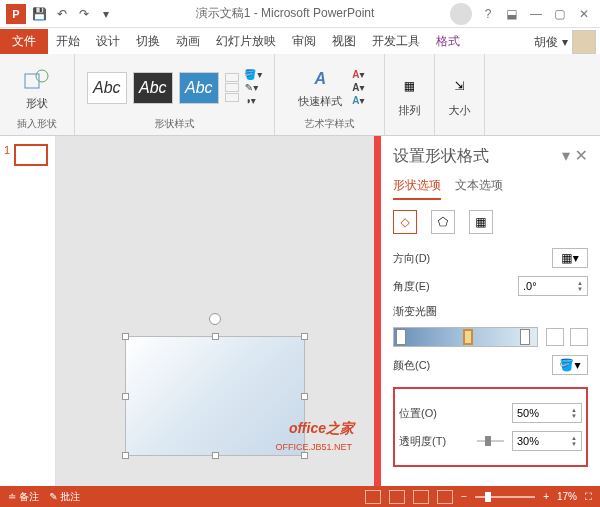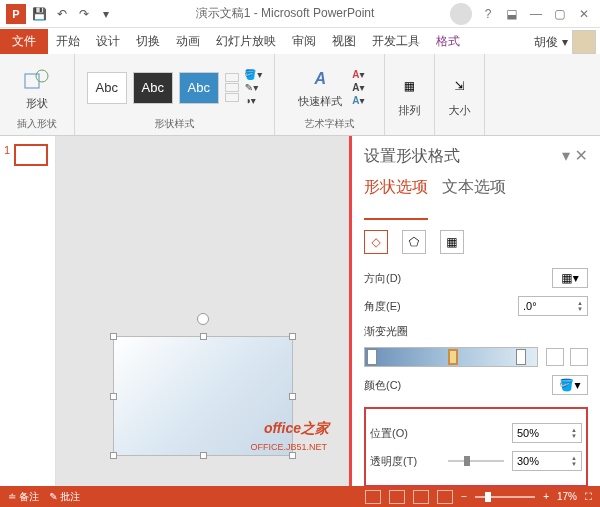--- a/index.html
+++ b/index.html
@@ -22,21 +22,21 @@
     .user-name { margin-left: auto; padding: 0 4px; color: #444; display: flex; align-items: center; gap: 4px; }
     .avatar { width: 24px; height: 24px; background: #e0d0b0; border: 1px solid #ccc; }
     
     .ribbon { height: 82px; background: #f5f5f5; border-bottom: 1px solid #d0d0d0; display: flex; }
     .ribbon-group { border-right: 1px solid #d8d8d8; padding: 4px 8px; display: flex; flex-direction: column; align-items: center; justify-content: space-between; }
     .ribbon-group-label { font-size: 10px; color: #666; margin-top: auto; }
     .rg-content { display: flex; gap: 6px; align-items: center; flex: 1; }
     .big-btn { display: flex; flex-direction: column; align-items: center; gap: 3px; padding: 4px; cursor: pointer; }
     .big-btn-icon { width: 28px; height: 28px; display: flex; align-items: center; justify-content: center; }
     .big-btn-label { font-size: 11px; color: #444; }
-    .style-swatch { width: 40px; height: 32px; border: 1px solid #ccc; display: flex; align-items: center; justify-content: center; font-size: 13px; cursor: pointer; }
+    .style-swatch { width: 40px; height: 32px; border: 1px solid #ccc; display: flex; align-items: center; justify-content: center; font-size: 16px; cursor: pointer; font-style: italic; }
     .sw1 { background: #fff; color: #333; }
     .sw2 { background: #333; color: #fff; }
     .sw3 { background: #3b8bc4; color: #fff; }
     .gallery-more { width: 14px; display: flex; flex-direction: column; gap: 1px; }
     .gallery-more div { height: 9px; border: 1px solid #ccc; cursor: pointer; }
     .shape-fill-col { display: flex; flex-direction: column; gap: 2px; font-size: 10px; color: #444; }
     .wordart-icon { width: 24px; height: 24px; display: flex; align-items: center; justify-content: center; font-style: italic; font-weight: bold; color: #4a7abc; font-size: 16px; }
     
     .workspace { display: flex; height: 350px; }
     .thumb-panel { width: 56px; background: #fff; border-right: 1px solid #e0e0e0; padding: 8px 4px; }
@@ -48,25 +48,25 @@
     .slide-obj { width: 180px; height: 120px; border: 1px solid #bbb; background: linear-gradient(135deg, #fff 0%, #dce8f2 50%, #c8d8e8 100%); position: relative; margin-top: 30px; }
     .handle { width: 7px; height: 7px; background: #fff; border: 1px solid #999; position: absolute; }
     .h-tl { top: -4px; left: -4px; } .h-tr { top: -4px; right: -4px; }
     .h-bl { bottom: -4px; left: -4px; } .h-br { bottom: -4px; right: -4px; }
     .h-t { top: -4px; left: 50%; margin-left: -3px; } .h-b { bottom: -4px; left: 50%; margin-left: -3px; }
     .h-l { left: -4px; top: 50%; margin-top: -3px; } .h-r { right: -4px; top: 50%; margin-top: -3px; }
     .rotate-h { width: 12px; height: 12px; border: 1px solid #999; border-radius: 50%; position: absolute; top: -24px; left: 50%; margin-left: -6px; background: #fff; }
     .watermark { position: absolute; right: 20px; bottom: 48px; color: #d24726; font-size: 14px; font-style: italic; font-weight: bold; }
     .watermark-sub { position: absolute; right: 22px; bottom: 34px; color: #d24726; font-size: 9px; }
     
-    .format-pane { width: 251px; border-left: 3px solid #ef4444; background: #fff; padding: 10px 12px; }
+    .format-pane { width: 226px; border-left: 7px solid #ef4444; background: #fff; padding: 10px 12px; }
     .pane-title { color: #5a5a5a; font-size: 16px; margin-bottom: 10px; display: flex; justify-content: space-between; }
     .pane-close { color: #888; cursor: pointer; }
     .pane-tabs { display: flex; gap: 14px; margin-bottom: 8px; }
-    .pane-tab { font-size: 16px; color: #666; cursor: pointer; padding-bottom: 20px; }
+    .pane-tab { font-size: 12px; color: #666; cursor: pointer; padding-bottom: 4px; }
     .pane-tab.active { color: #d24726; border-bottom: 2px solid #d24726; }
     .pane-icons { display: flex; gap: 14px; margin: 10px 0 14px; }
     .pane-icon { width: 24px; height: 24px; border: 1px solid #bbb; display: flex; align-items: center; justify-content: center; cursor: pointer; }
     .pane-icon.active { border-color: #d24726; color: #d24726; }
     .prop-row { display: flex; align-items: center; margin: 8px 0; gap: 8px; }
     .prop-label { width: 70px; font-size: 11px; color: #444; }
     .prop-input { width: 70px; height: 20px; border: 1px solid #bbb; padding: 0 4px; font-size: 11px; display: flex; align-items: center; justify-content: space-between; }
     .spinner { display: flex; flex-direction: column; font-size: 6px; line-height: 6px; color: #666; }
     .dropdown-btn { width: 36px; height: 20px; border: 1px solid #bbb; display: flex; align-items: center; justify-content: center; cursor: pointer; margin-left: auto; }
     .gradient-slider { height: 20px; background: linear-gradient(90deg, #6a8fb8, #a8c4dc, #e0ecf4); border: 1px solid #bbb; flex: 1; position: relative; }

